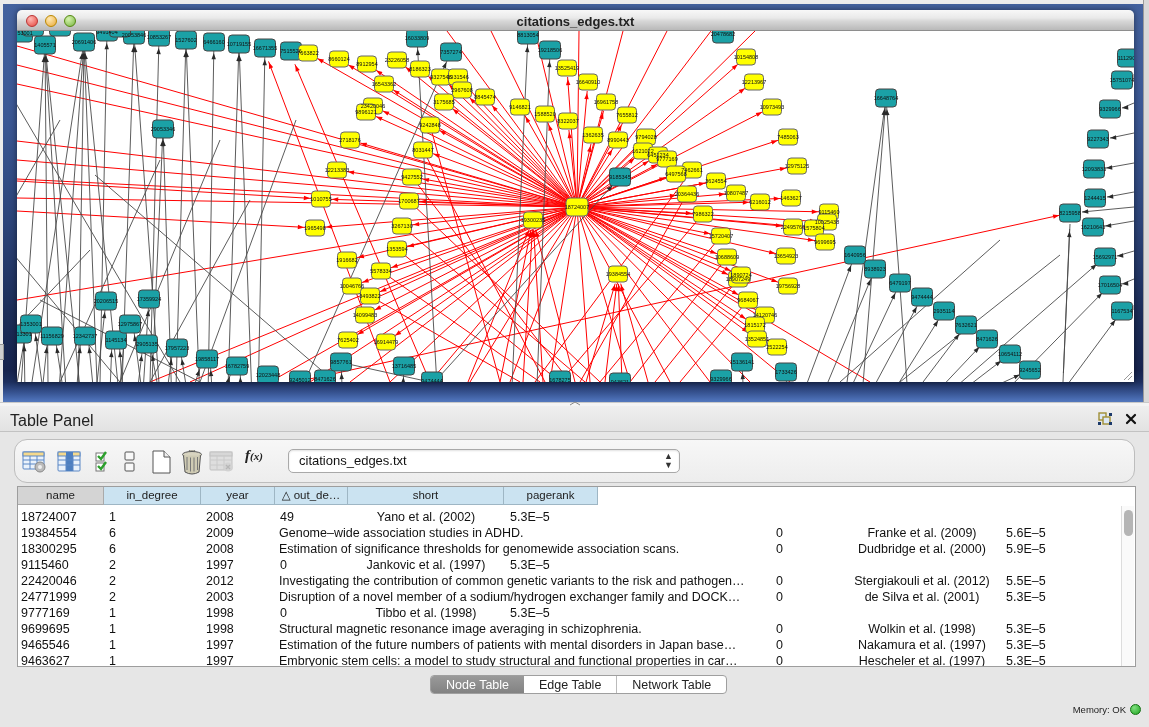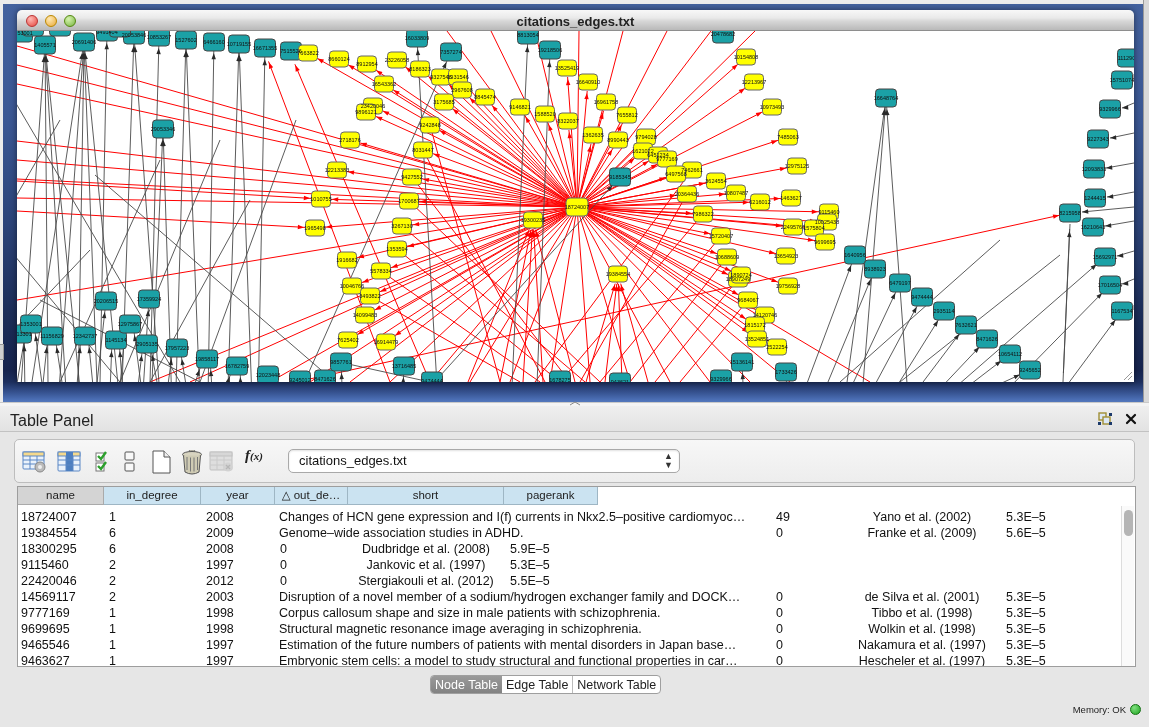--- a/index.html
+++ b/index.html
@@ -13,21 +13,21 @@
   border-bottom:1px solid #8e8e8e; position:relative; }
 #titlebar .title { position:absolute; width:100%; text-align:center; top:4px;
   font-size:13px; font-weight:bold; color:#222; }
 .tl { position:absolute; top:5px; width:12px; height:12px; border-radius:50%; }
 #canvas { height:351px; background:#fff; overflow:hidden; }
 #divider { position:absolute; left:0; top:402px; width:1149px; height:4px; background:#f4f4f4; border-top:1px solid #c9c9c9; }
 #tpanel { position:absolute; left:0; top:406px; width:1149px; height:321px; background:#e6e6e6; }
 #thead { height:26px; background:linear-gradient(180deg,#efefef,#e2e2e2); border-bottom:1px solid #c2c2c2; position:relative; }
 #thead .t { position:absolute; left:10px; top:6px; font-size:16px; color:#222; }
 #toolwrap { position:absolute; left:14px; top:33px; width:1121px; height:44px;
-  background:linear-gradient(180deg,#f7f7f7,#ededed); border:1px solid #bdbdbd; border-radius:5px; }
+  background:linear-gradient(180deg,#f7f7f7,#ededed); border:1px solid #bdbdbd; border-radius:13px; }
 .ic { position:absolute; top:10px; }
 #combo { position:absolute; left:273px; top:9px; width:392px; height:24px; background:#fff;
   border:1px solid #a9a9a9; border-radius:5px; font-size:13px; color:#111; line-height:22px;
   padding-left:10px; box-shadow:inset 0 1px 2px rgba(0,0,0,.12); }
 #combo .arr { position:absolute; right:6px; top:2px; font-size:9px; color:#333; line-height:9px; text-align:center; }
 #table { position:absolute; left:17px; top:80px; width:1119px; height:181px; background:#fff;
   border:1px solid #9d9d9d; overflow:hidden; font-size:12.5px; color:#111; }
 #hrow { height:18px; margin-bottom:4px; display:flex; font-size:11.5px; color:#222; }
 #hrow div { background:#cbe3f1; border-right:1px solid #9eb6c4; border-bottom:1px solid #9eb6c4;
   text-align:center; line-height:17px; overflow:hidden; white-space:nowrap; }
@@ -38,21 +38,21 @@
 .c1 { width:97px; padding-left:5px; }
 .c2 { width:74px; padding-left:5px; }
 .c3 { width:496px; padding-left:4px; }
 .c4 { width:73px; padding-left:5px; }
 .c5 { width:156px; text-align:center; }
 .c6 { width:94px; padding-left:6px; }
 #vscroll { position:absolute; right:1px; top:19px; width:13px; height:161px; background:#fafafa; border-left:1px solid #ddd; }
 #vthumb { position:absolute; left:2px; top:4px; width:9px; height:26px; background:#b5b5b5; border-radius:5px; }
 #tabs { position:absolute; left:430px; top:269px; height:19px; display:flex;
   font-size:12.5px; border:1px solid #9f9f9f; border-radius:4px; overflow:hidden; background:#fff; }
-#tabs div { padding:0 4px; line-height:18px; color:#222; }
+#tabs div { padding:0 15px; line-height:18px; color:#222; }
 #tabs .sel { background:linear-gradient(180deg,#9a9a9a,#828282); color:#fff; }
 #tabs .sep { padding:0; width:1px; background:#bbb; }
 #status { position:absolute; right:8px; top:298px; font-size:9.5px; color:#222; }
 #status .dot { display:inline-block; width:11px; height:11px; border-radius:50%;
   background:radial-gradient(circle at 35% 30%,#7fe07f,#1fa41f); border:1px solid #127112; vertical-align:-2px; margin-left:4px; }
 </style></head><body>
 <div id="desktop"></div>
 <div id="win">
   <div id="titlebar">
     <div class="tl" style="left:9px;background:radial-gradient(circle at 35% 30%,#ffb9b4,#e4463d);border:1px solid #b33;"></div>
@@ -428,72 +428,72 @@
       <div style="width:97px">in_degree</div>
       <div style="width:74px">year</div>
       <div style="width:73px">△ out_de…</div>
       <div style="width:156px">short</div>
       <div style="width:94px">pagerank</div>
     </div>
 <div class="tr">
         <div class="c0">18724007</div>
         <div class="c1">1</div>
         <div class="c2">2008</div>
-        <div class="c3">Changes of HCN gene expression and I(f) currents in Nkx2.5–positive cardiomyoc…</div>
         <div class="c4">49</div>
         <div class="c5">Yano et al. (2002)</div>
         <div class="c6">5.3E–5</div>
       </div>
 <div class="tr">
         <div class="c0">19384554</div>
         <div class="c1">6</div>
         <div class="c2">2009</div>
         <div class="c3">Genome–wide association studies in ADHD.</div>
         <div class="c4">0</div>
         <div class="c5">Franke et al. (2009)</div>
         <div class="c6">5.6E–5</div>
       </div>
 <div class="tr">
         <div class="c0">18300295</div>
         <div class="c1">6</div>
         <div class="c2">2008</div>
-        <div class="c4">0</div>
-        <div class="c5">Dudbridge et al. (2008)</div>
+        <div class="c3">Estimation of significance thresholds for genomewide association scans.</div>
+        <div class="c4">0</div>
+        <div class="c5">Dudbridge et al. (2000)</div>
         <div class="c6">5.9E–5</div>
       </div>
 <div class="tr">
         <div class="c0">9115460</div>
         <div class="c1">2</div>
         <div class="c2">1997</div>
         <div class="c4">0</div>
         <div class="c5">Jankovic et al. (1997)</div>
         <div class="c6">5.3E–5</div>
       </div>
 <div class="tr">
         <div class="c0">22420046</div>
         <div class="c1">2</div>
         <div class="c2">2012</div>
+        <div class="c3">Investigating the contribution of common genetic variants to the risk and pathogen…</div>
         <div class="c4">0</div>
         <div class="c5">Stergiakouli et al. (2012)</div>
         <div class="c6">5.5E–5</div>
       </div>
 <div class="tr">
-        <div class="c0">14569117</div>
+        <div class="c0">24771999</div>
         <div class="c1">2</div>
         <div class="c2">2003</div>
         <div class="c3">Disruption of a novel member of a sodium/hydrogen exchanger family and DOCK…</div>
         <div class="c4">0</div>
         <div class="c5">de Silva et al. (2001)</div>
         <div class="c6">5.3E–5</div>
       </div>
 <div class="tr">
         <div class="c0">9777169</div>
         <div class="c1">1</div>
         <div class="c2">1998</div>
-        <div class="c3">Corpus callosum shape and size in male patients with schizophrenia.</div>
         <div class="c4">0</div>
         <div class="c5">Tibbo et al. (1998)</div>
         <div class="c6">5.3E–5</div>
       </div>
 <div class="tr">
         <div class="c0">9699695</div>
         <div class="c1">1</div>
         <div class="c2">1998</div>
         <div class="c3">Structural magnetic resonance image averaging in schizophrenia.</div>
         <div class="c4">0</div>

